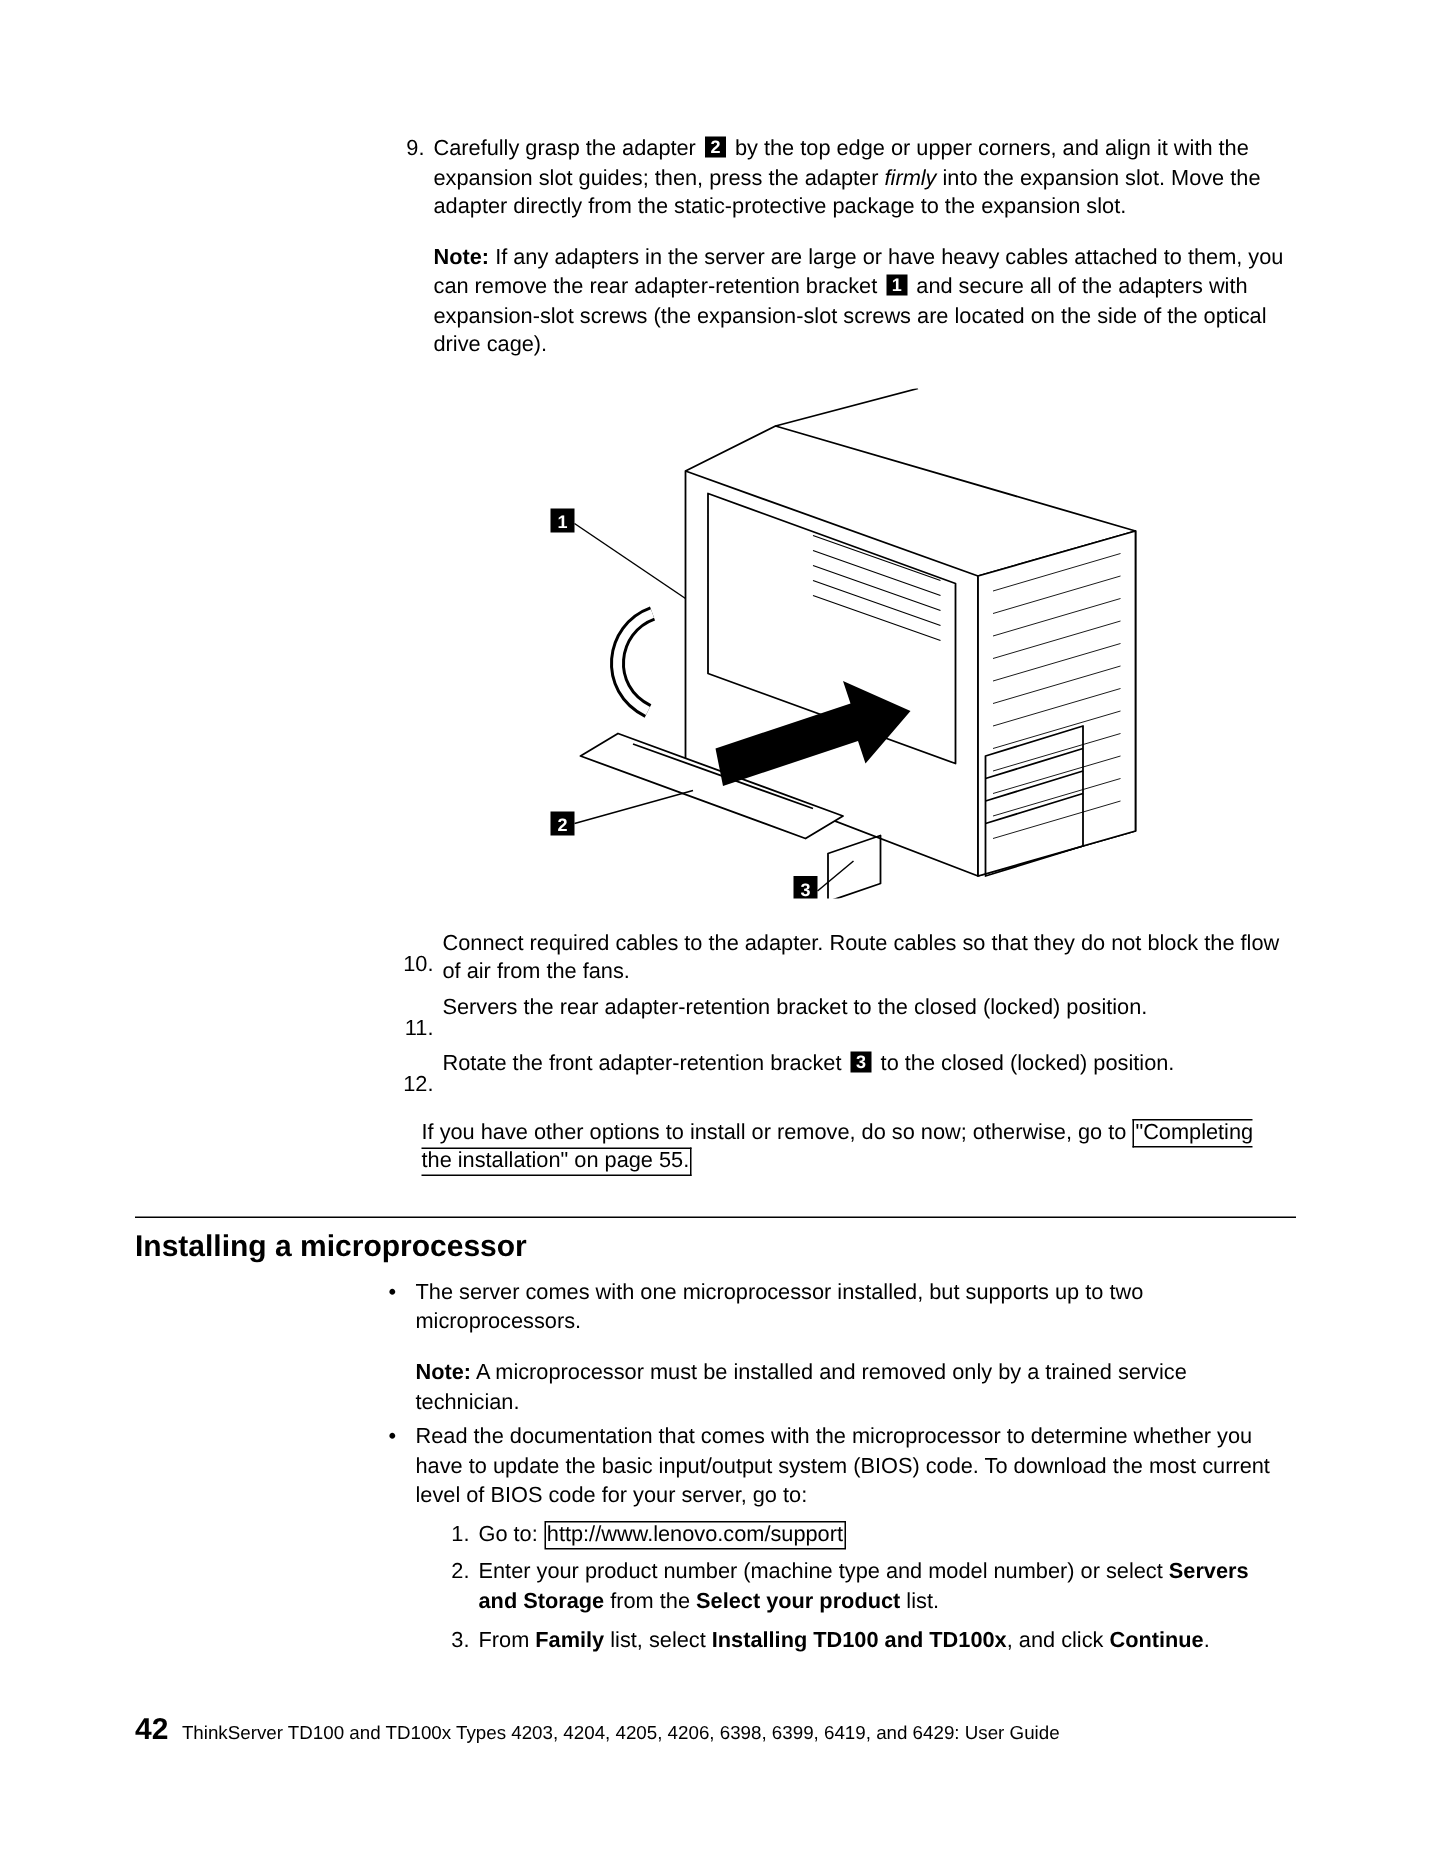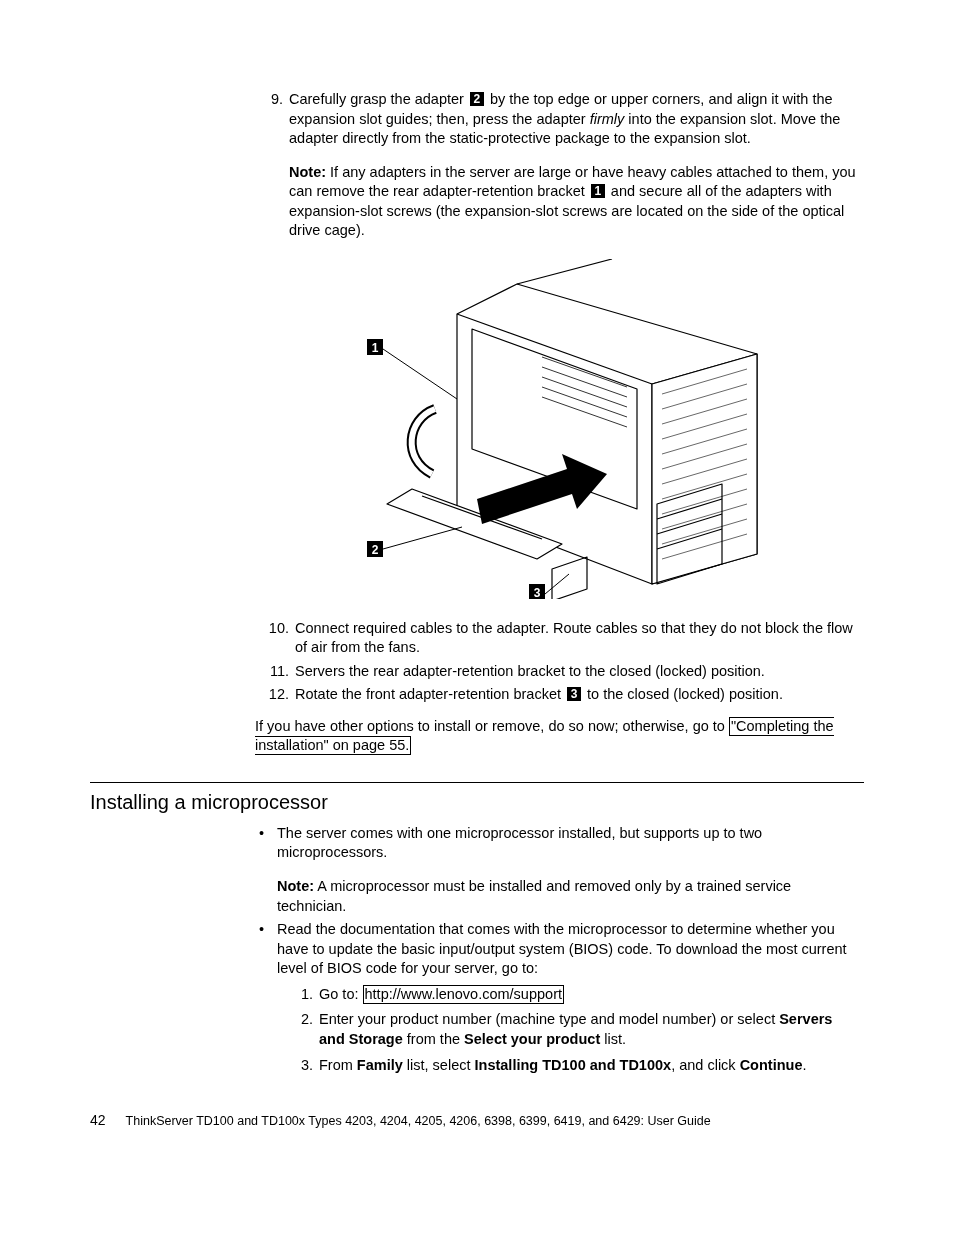--- a/index.html
+++ b/index.html
@@ -30,20 +30,21 @@
     width: 28px;
     flex-shrink: 0;
     text-align: right;
     padding-right: 6px;
   }
   .num-col-wide {
     width: 34px;
     flex-shrink: 0;
     text-align: right;
     padding-right: 6px;
+    margin-top: 14px;
   }
   .txt-col { flex: 1; }
   .callout {
     display: inline-block;
     background: #000;
     color: #fff;
     font-weight: bold;
     font-size: 12px;
     width: 14px;
     height: 14px;
@@ -51,34 +52,34 @@
     text-align: center;
     vertical-align: 1px;
     margin: 0 2px;
   }
   .note-block { margin-top: 14px; }
   .figure-wrap {
     margin: 18px 0 14px 0;
     text-align: center;
   }
   .figure-wrap svg { display: inline-block; }
-  .para { margin-top: 12px; }
+  .para { margin-top: 12px; margin-left: 26px; }
   .link-boxed {
     border: 1px solid #000;
     padding: 0 1px 1px 1px;
     display: inline;
   }
   hr.section-rule {
     border: none;
     border-top: 1.5px solid #000;
     margin: 26px 0 6px 0;
   }
   h2.section-head {
     font-size: 20px;
-    font-weight: normal;
+    font-weight: bold;
     margin: 0 0 8px 0;
   }
   .bullet-list {
     list-style: none;
     padding: 0;
     margin: 8px 0 0 0;
   }
   .bullet-list > li {
     display: flex;
     margin-bottom: 4px;
@@ -101,23 +102,23 @@
     width: 22px;
     flex-shrink: 0;
     text-align: right;
     padding-right: 6px;
   }
   .footer {
     margin-top: 30px;
     font-size: 12.5px;
   }
   .footer .pagenum {
-    font-weight: normal;
-    font-size: 14px;
-    margin-right: 20px;
+    font-weight: bold;
+    font-size: 20px;
+    margin-right: 9px;
   }
   em.it { font-style: italic; }
   b { font-weight: bold; }
 </style>
 </head>
 <body>
 
 <div class="content-block">
   <ol class="ol-outer">
     <li>

